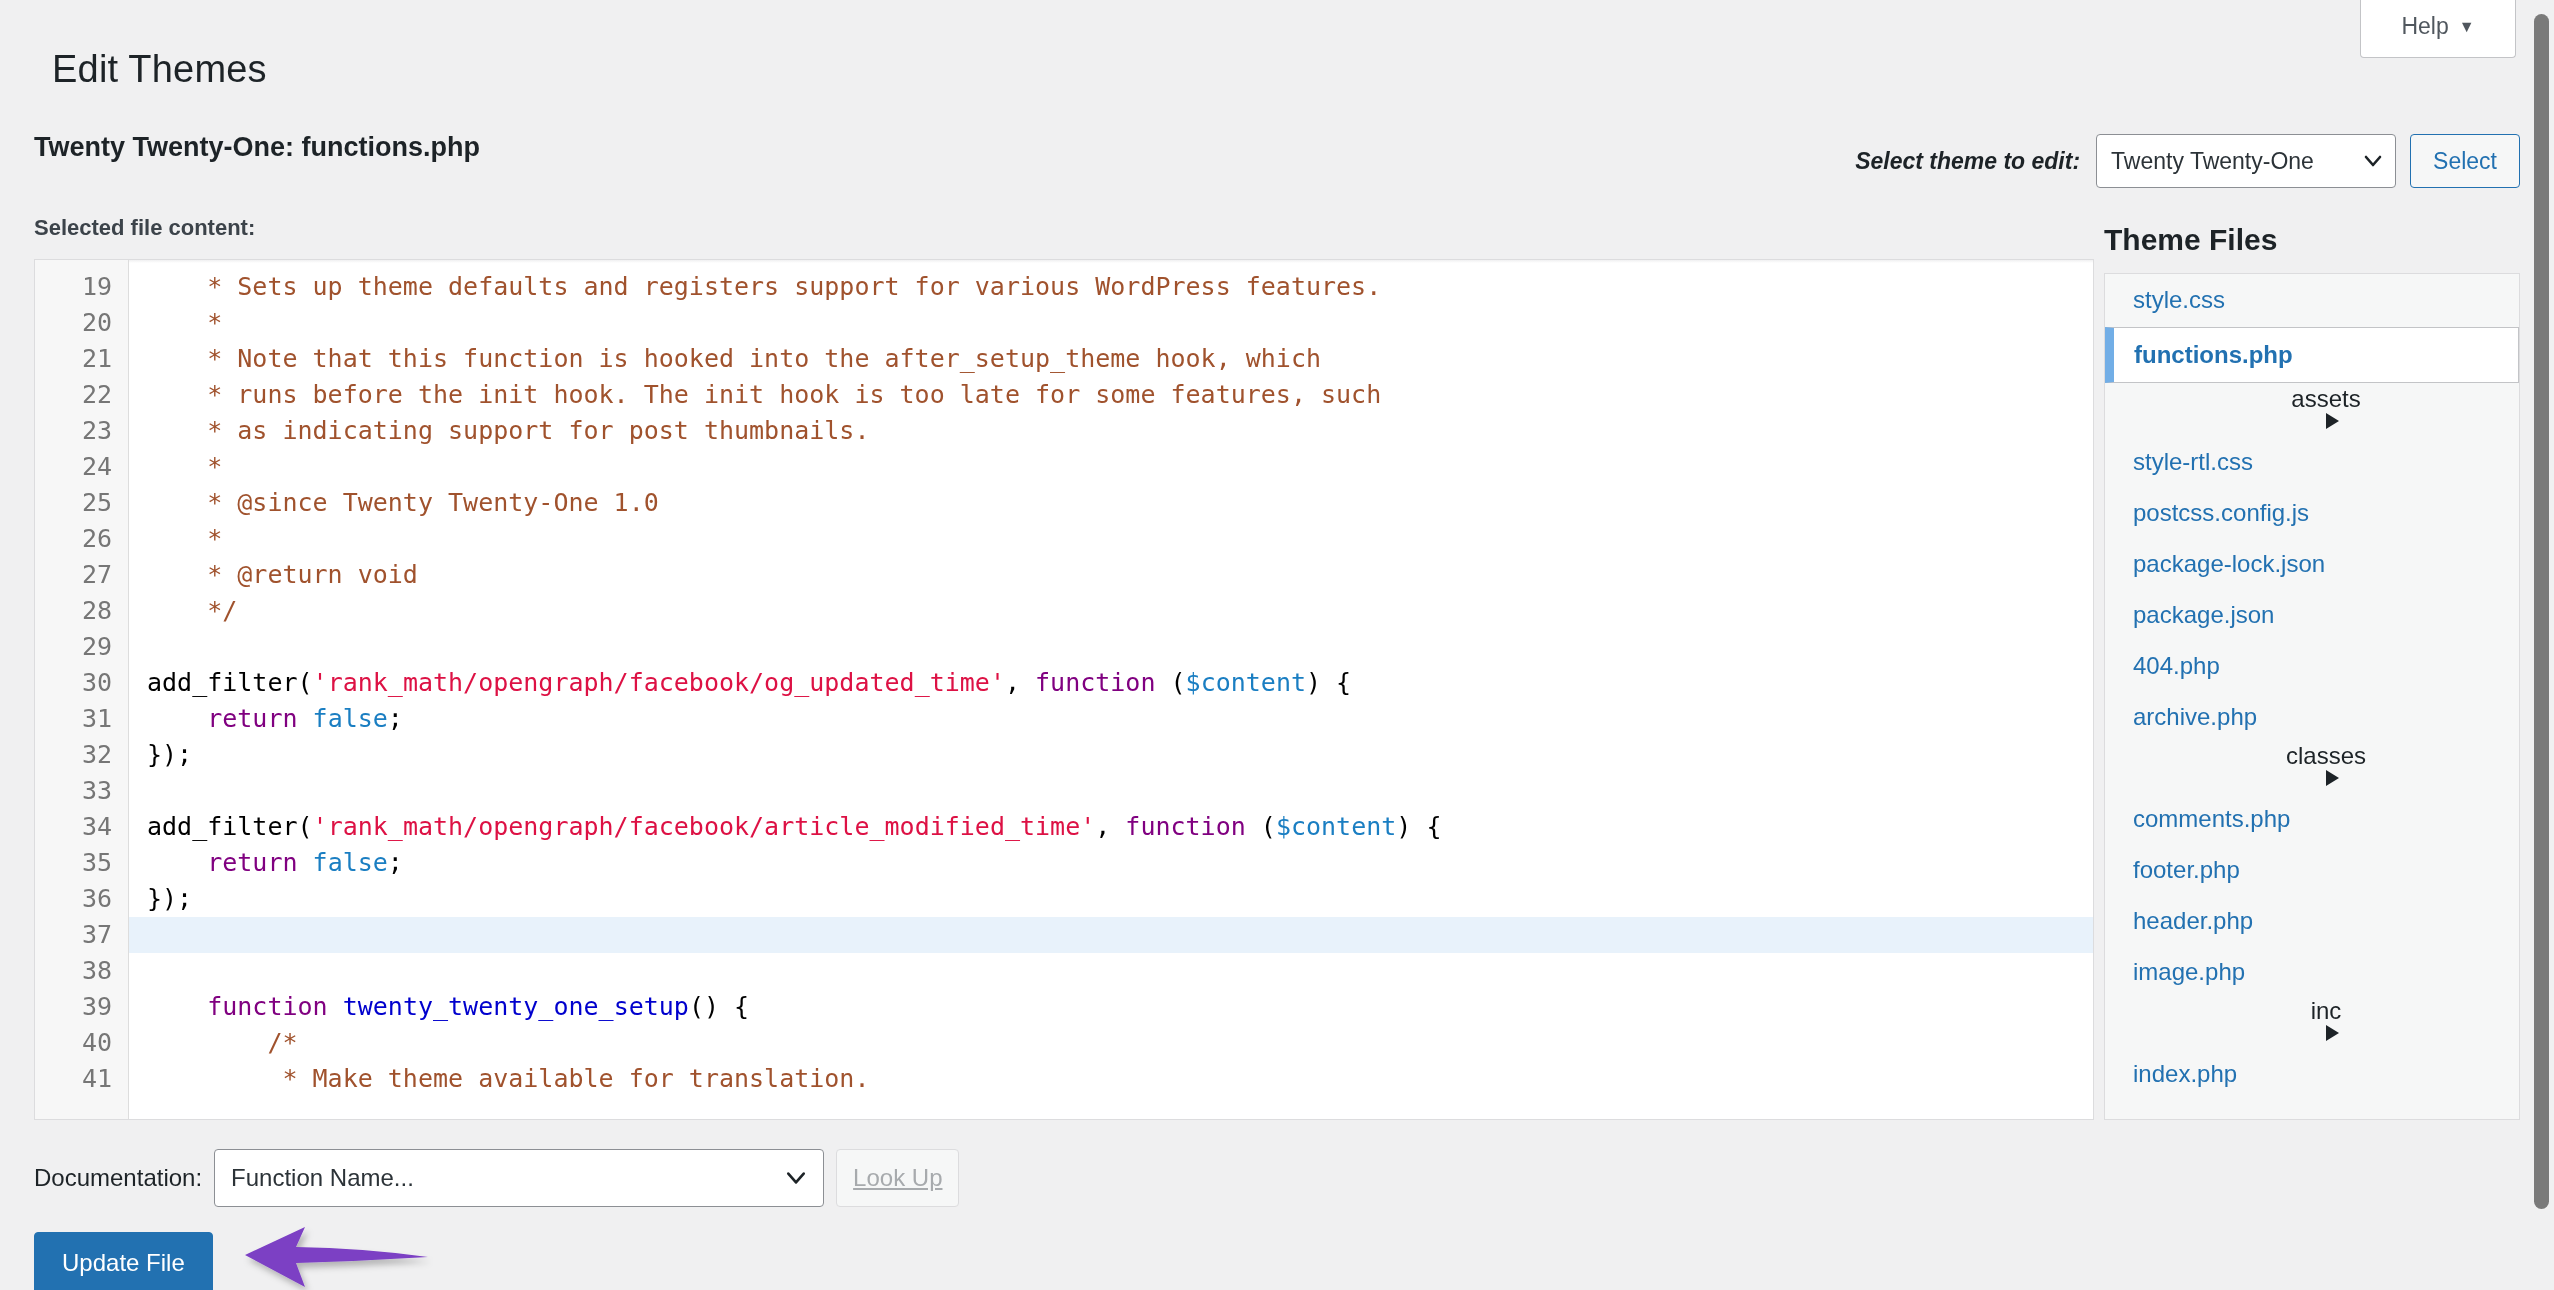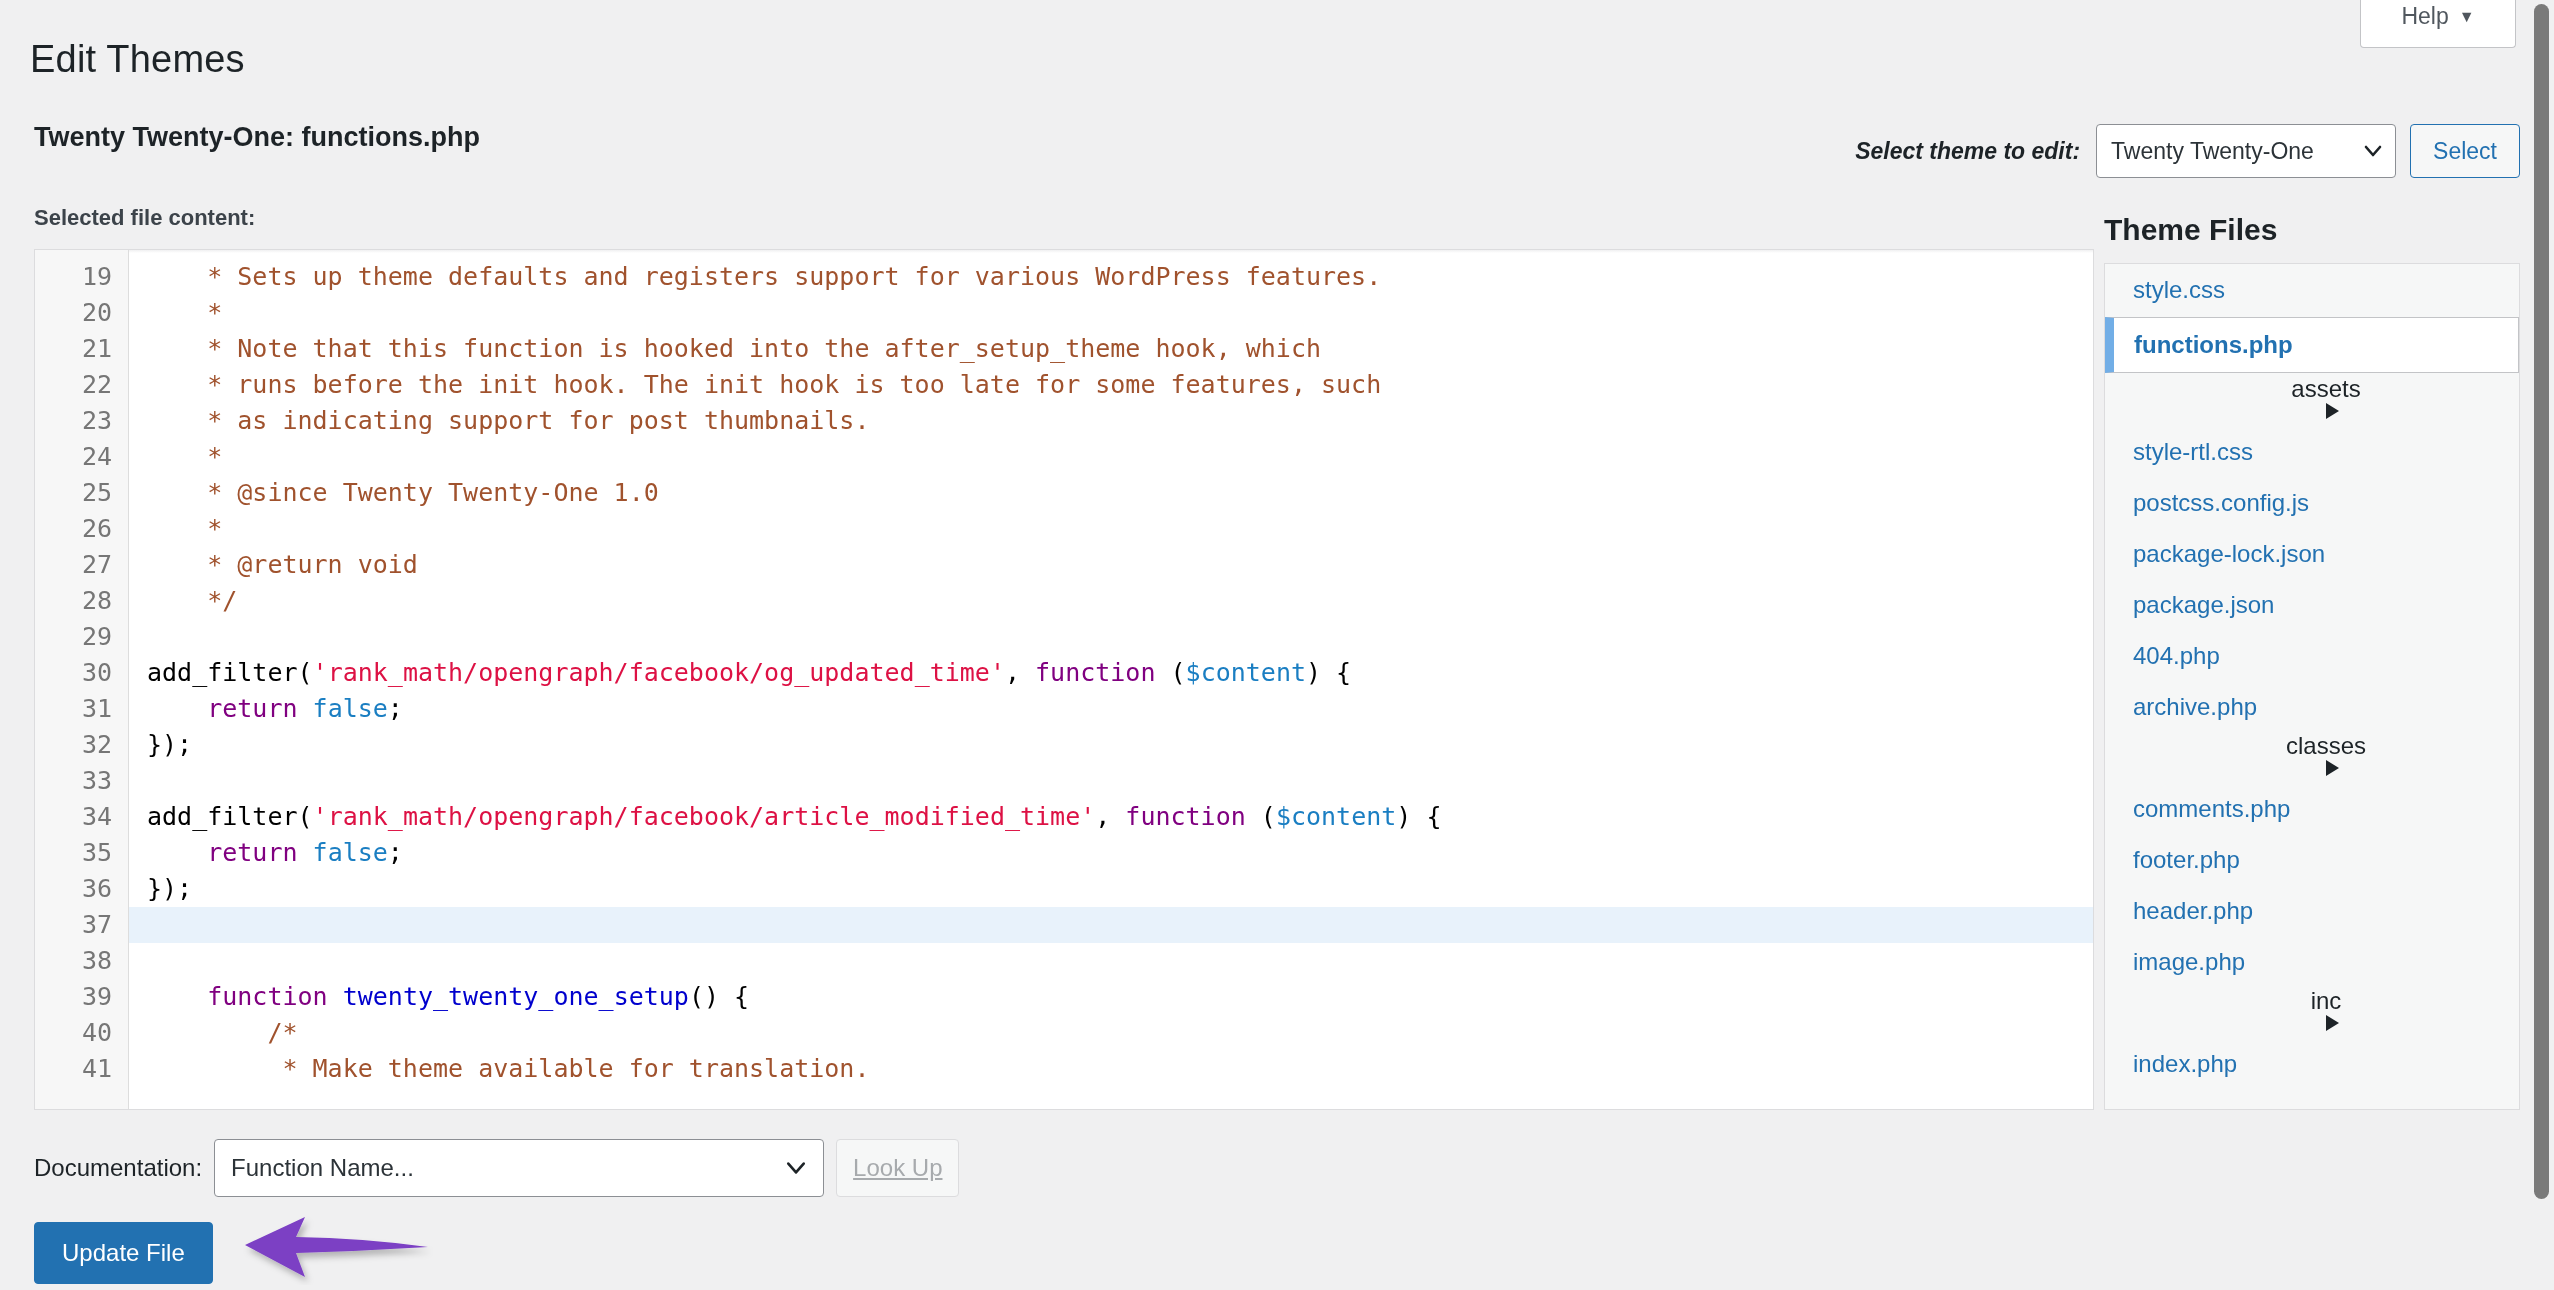--- a/index.html
+++ b/index.html
@@ -2,39 +2,39 @@
 <html><head>
 <meta charset="utf-8">
 <style>
   * { box-sizing: border-box; margin: 0; padding: 0; }
   html, body {
     width: 2554px; height: 1290px;
     background: #f0f0f1;
     font-family: "Liberation Sans", sans-serif;
     overflow: hidden;
   }
-  #root { position: relative; width: 2554px; height: 960px; }
+  #root { position: relative; width: 2554px; height: 960px; margin-top: 10px; }
 
   
   .help-btn {
     position: absolute; top: -14px; left: 2360px;
     width: 156px; height: 62px;
     background: #fff;
     border: 1px solid #c3c4c7; border-top: none;
     border-radius: 0 0 4px 4px;
     display: flex; align-items: center; justify-content: center;
     gap: 10px;
     font-size: 23px; color: #50575e;
     cursor: pointer;
   }
   .help-btn .caret { font-size: 16px; color: #50575e; }
 
   
   .page-title {
-    position: absolute; left: 30px; top: 38px;
+    position: absolute; left: 52px; top: 38px;
     font-size: 38px; font-weight: 400; color: #1d2327;
     letter-spacing: .2px;
   }
 
   
   .theme-heading {
     position: absolute; left: 34px; top: 122px;
     font-size: 27px; font-weight: bold; color: #1d2327;
   }
   .select-theme-row {

